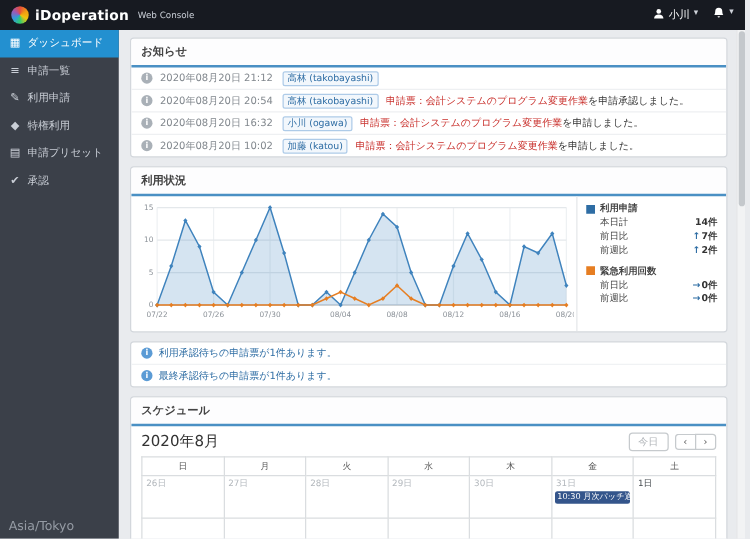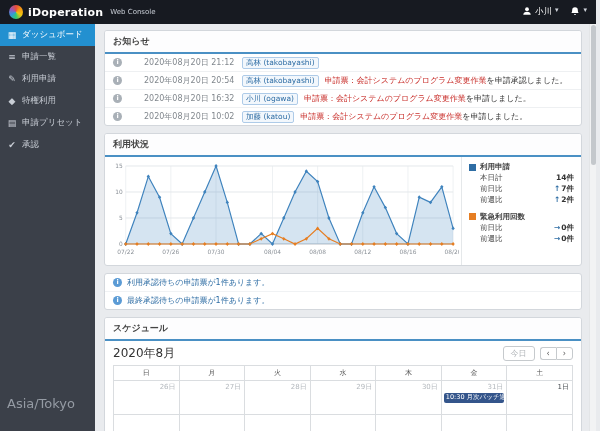--- a/index.html
+++ b/index.html
@@ -19,37 +19,37 @@
   .nav-item{display:flex;align-items:flex-start;gap:3px;cursor:pointer;}
   .caret{font-size:7px;color:#cfd3da;}
 
   
   .bodyrow{flex:1;display:flex;min-height:0;}
   .sidebar{flex:0 0 95px;background:#3b4049;color:#c9ced6;font-size:8.5px;
     display:flex;flex-direction:column;position:relative;}
   .side-item{display:flex;align-items:center;gap:5px;padding:5px 7px;cursor:pointer;}
   .side-item.active{background:#2390d0;color:#fff;}
   .si-icon{width:10px;text-align:center;font-size:9px;flex:0 0 auto;}
-  .tz{position:absolute;bottom:20px;left:7px;font-size:13px;color:#959ba4;}
+  .tz{position:absolute;bottom:4px;left:7px;font-size:10px;color:#959ba4;}
 
   .content{flex:1;min-width:0;padding:6px 14px 0 9px;overflow:hidden;}
 
   
   .panel{background:#fff;border:1px solid #d3d7dc;border-radius:3px;margin-bottom:7px;overflow:hidden;}
   .panel-header{display:flex;align-items:center;justify-content:space-between;
     padding:4px 8px;font-size:9px;font-weight:bold;color:#444;border-bottom:2px solid #4a90c4;background:#fdfdfe;}
 
   
   .notice-row{display:flex;align-items:center;gap:6px;padding:2.5px 8px;
     border-bottom:1px solid #eef0f2;font-size:8px;white-space:nowrap;}
   .notice-row:last-child{border-bottom:none;}
   .info-i{flex:0 0 auto;width:9px;height:9px;border-radius:50%;background:#a9b0b7;color:#fff;
     font-size:6.5px;line-height:9px;text-align:center;font-weight:bold;}
   .n-time{color:#818archive}{}
-  .n-time{color:#81878d;flex:0 0 92px;margin-left:16px;}
+  .n-time{color:#81878d;flex:0 0 92px;}
   .n-user{flex:0 0 auto;color:#2e6da4;border:1px solid #aecbe8;background:#f2f7fc;
     border-radius:2px;padding:0 3px;font-size:7.5px;}
   .n-msg{overflow:hidden;text-overflow:ellipsis;color:#333;}
   .n-msg .hl{color:#c9302c;cursor:pointer;}
 
   
   .usage-body{display:flex;align-items:stretch;}
   .chart-wrap{flex:1;padding:3px 2px 1px 4px;min-width:0;}
   .chart-wrap svg{display:block;width:100%;height:104px;}
   .legend{flex:0 0 120px;border-left:1px solid #e5e8ea;padding:5px 7px;font-size:7.5px;color:#444;}
@@ -77,21 +77,21 @@
     padding:1px 7px;color:#555;cursor:pointer;font-family:inherit;}
   .btn.today{color:#b0b4b8;}
   .btn-group{display:inline-flex;}
   .btn-group .btn{padding:1px 6px;border-radius:0;}
   .btn-group .btn:first-child{border-radius:3px 0 0 3px;border-right:none;}
   .btn-group .btn:last-child{border-radius:0 3px 3px 0;}
   table.cal-grid{border-collapse:collapse;width:calc(100% - 16px);margin:0 8px 6px;table-layout:fixed;}
   .cal-grid th{border:1px solid #dadde0;font-size:7px;font-weight:normal;color:#555;padding:2px 0;}
   .cal-grid td{border:1px solid #dadde0;vertical-align:top;overflow:hidden;}
   tr.w1 td{height:34px;} tr.w2 td{height:46px;}
-  .cal-date{text-align:right;font-size:7px;color:#454a4f;padding:1px 3px 0;}
+  .cal-date{text-align:left;font-size:7px;color:#454a4f;padding:1px 3px 0;}
   .cal-date.other{color:#b3b8bd;}
   .evt{font-size:6.5px;line-height:1.5;border-radius:2px;padding:0 2px;margin:1px 2px 0;
     white-space:nowrap;overflow:hidden;color:#fff;cursor:pointer;}
   .evt.navy{background:#34558b;}
 
   
   .fauxbar{position:absolute;top:24px;right:0;bottom:0;width:7px;background:#f2f3f4;border-left:1px solid #e3e5e7;}
   .fauxbar .thumb{position:absolute;top:1px;left:1px;width:5px;height:140px;background:#c4c8cc;border-radius:3px;}
 </style>
 </head>

